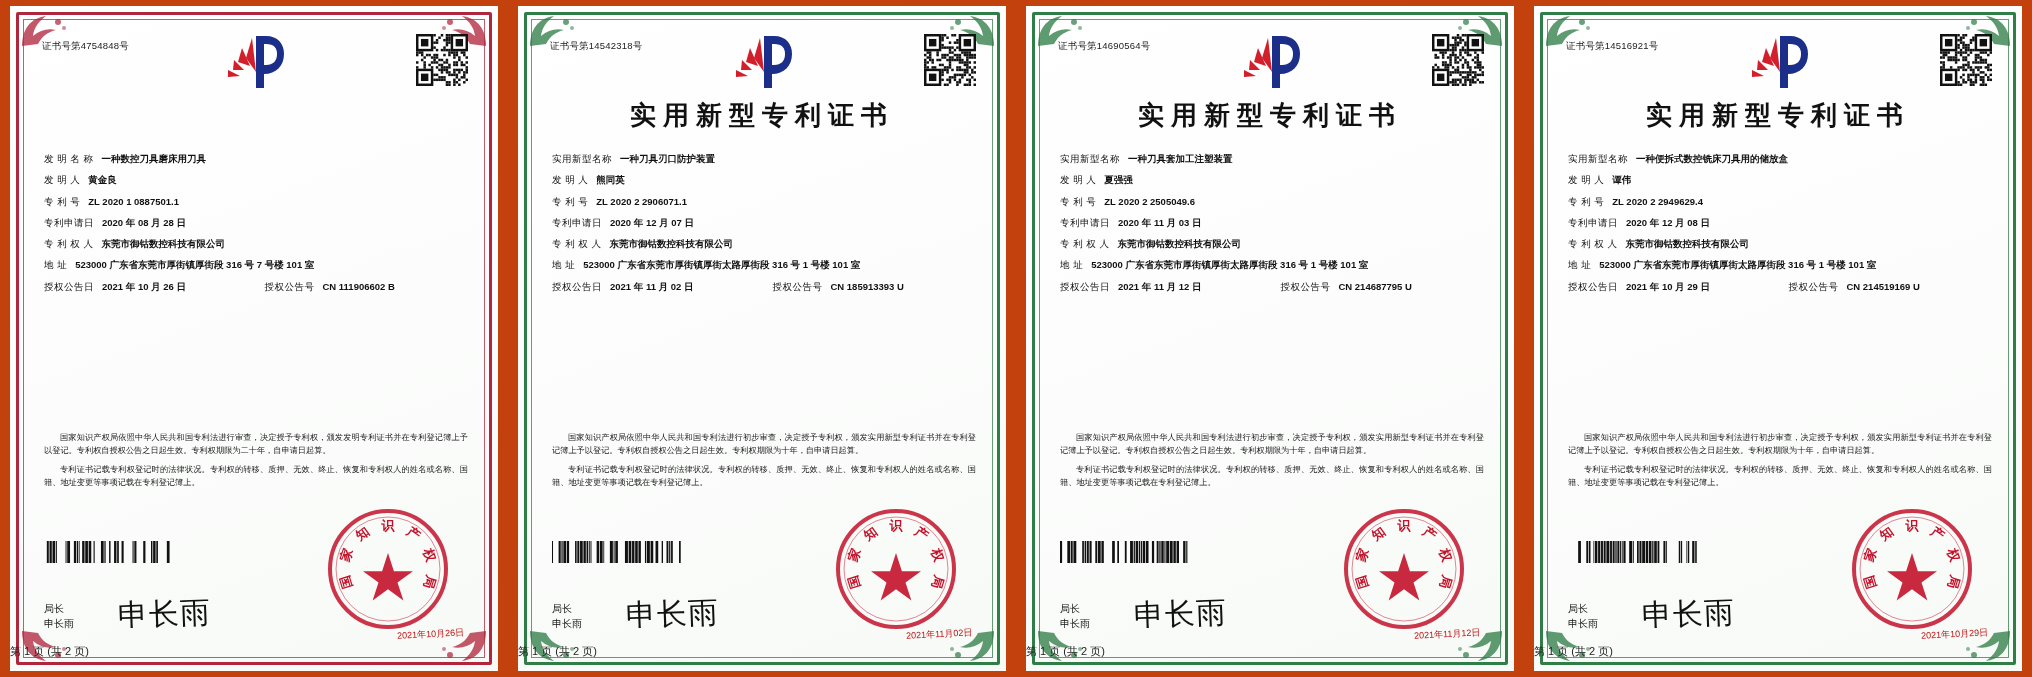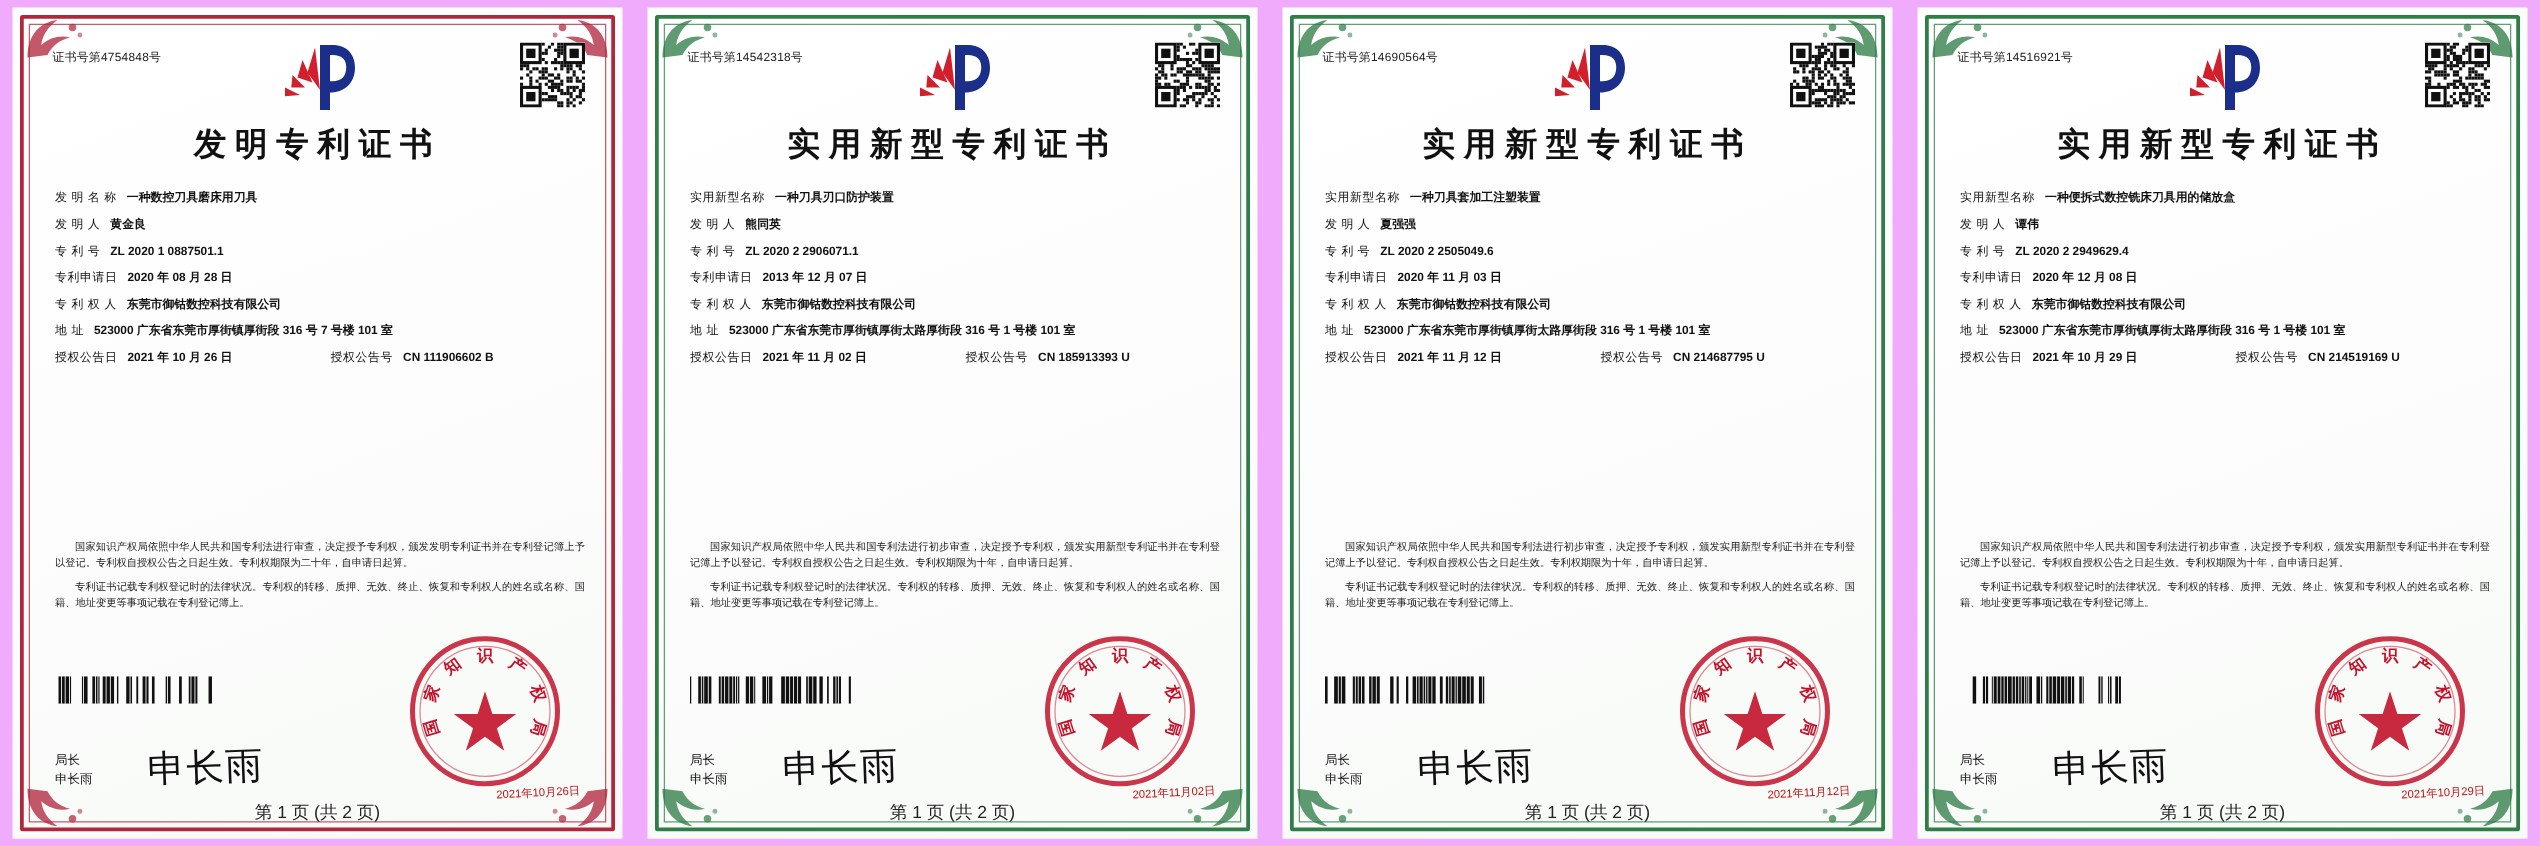--- a/index.html
+++ b/index.html
@@ -13,21 +13,21 @@
     display: flex;
     gap: 0px;
     background: #fff;
     overflow: hidden;
   }
   .cert {
     width: 508px;
     height: 677px;
     padding: 6px 10px;
     position: relative;
-    background: #f0abfc;
+    background: #c2410c;
   }
   .sheet {
     position: relative;
     width: 100%;
     height: 100%;
     background: linear-gradient(160deg, #ffffff 0%, #fdfdfd 40%, #f7faf7 100%);
     overflow: hidden;
   }
   
   .border-outer {
@@ -179,22 +179,21 @@
     position: absolute;
     right: 34px; bottom: 30px;
     font-size: 9px;
     color: #c01010;
     transform: rotate(-3deg);
     white-space: nowrap;
   }
   .page-num {
     position: absolute;
     left: 0; right: 0; bottom: 12px;
-    text-align: center;
-    font-size: 14px;
+    font-size: 11px;
     color: #222;
   }
 </style>
 </head>
 <body>
 
 <div id="page">
     <div class="cert" style="--accent: #b0263c;">
     <div class="sheet">
       <div class="border-outer"></div>
@@ -378,21 +377,20 @@
               <rect x="34.66666666666667" y="0" width="17.333333333333336" height="17.333333333333336" fill="#111"></rect>
             <rect x="37.142857142857146" y="2.4761904761904763" width="12.380952380952381" height="12.380952380952381" fill="#fff"></rect>
             <rect x="39.61904761904762" y="4.9523809523809526" width="7.428571428571429" height="7.428571428571429" fill="#111"></rect>
               <rect x="0" y="34.66666666666667" width="17.333333333333336" height="17.333333333333336" fill="#111"></rect>
             <rect x="2.4761904761904763" y="37.142857142857146" width="12.380952380952381" height="12.380952380952381" fill="#fff"></rect>
             <rect x="4.9523809523809526" y="39.61904761904762" width="7.428571428571429" height="7.428571428571429" fill="#111"></rect>
   </svg>
           </div>
       </div>
 
-      <div class="title">发明专利证书</div>
       <div class="title-underline"></div>
 
       <div class="fields">
           <div class="frow">
       <span class="flabel">发 明 名 称</span>
       <span class="fvalue">一种数控刀具磨床用刀具</span>
     </div>
           <div class="frow">
       <span class="flabel">发 明 人</span>
       <span class="fvalue">黄金良</span>
@@ -697,21 +695,21 @@
           <div class="frow">
       <span class="flabel">发 明 人</span>
       <span class="fvalue">熊同英</span>
     </div>
           <div class="frow">
       <span class="flabel">专 利 号</span>
       <span class="fvalue">ZL 2020 2 2906071.1</span>
     </div>
           <div class="frow">
       <span class="flabel">专利申请日</span>
-      <span class="fvalue">2013 年 12 月 07 日</span>
+      <span class="fvalue">2020 年 12 月 07 日</span>
     </div>
           <div class="frow">
       <span class="flabel">专 利 权 人</span>
       <span class="fvalue">东莞市御钴数控科技有限公司</span>
     </div>
           <div class="frow">
       <span class="flabel">地      址</span>
       <span class="fvalue">523000  广东省东莞市厚街镇厚街太路厚街段 316 号 1 号楼 101 室</span>
     </div>
           <div class="frow two">

